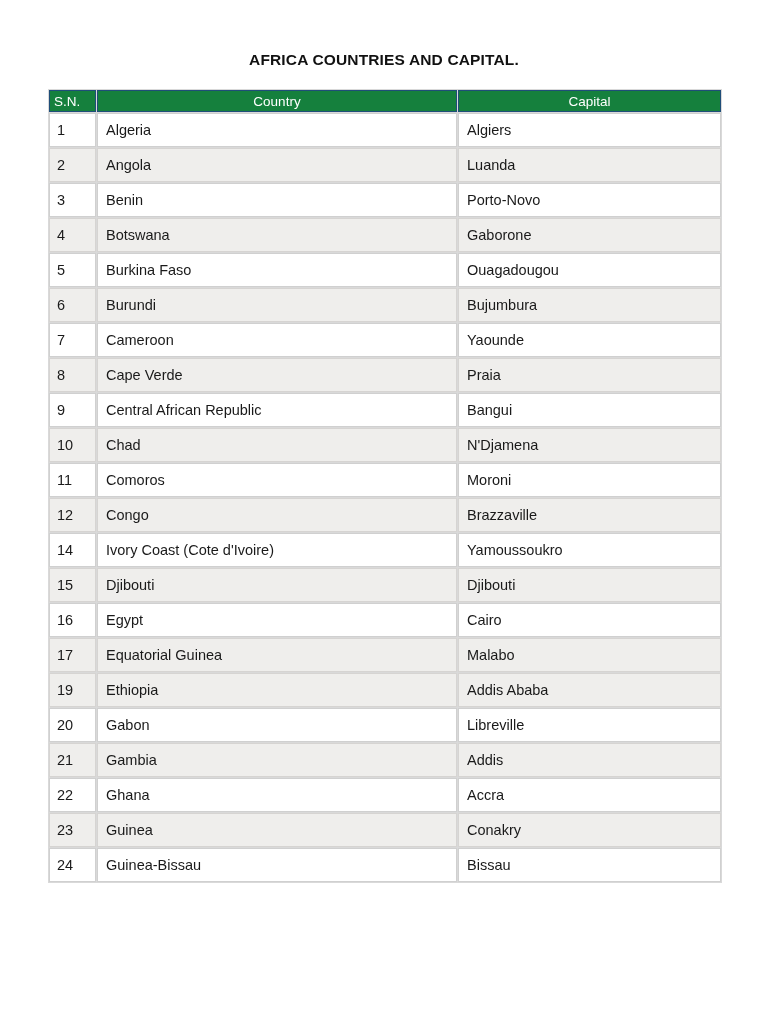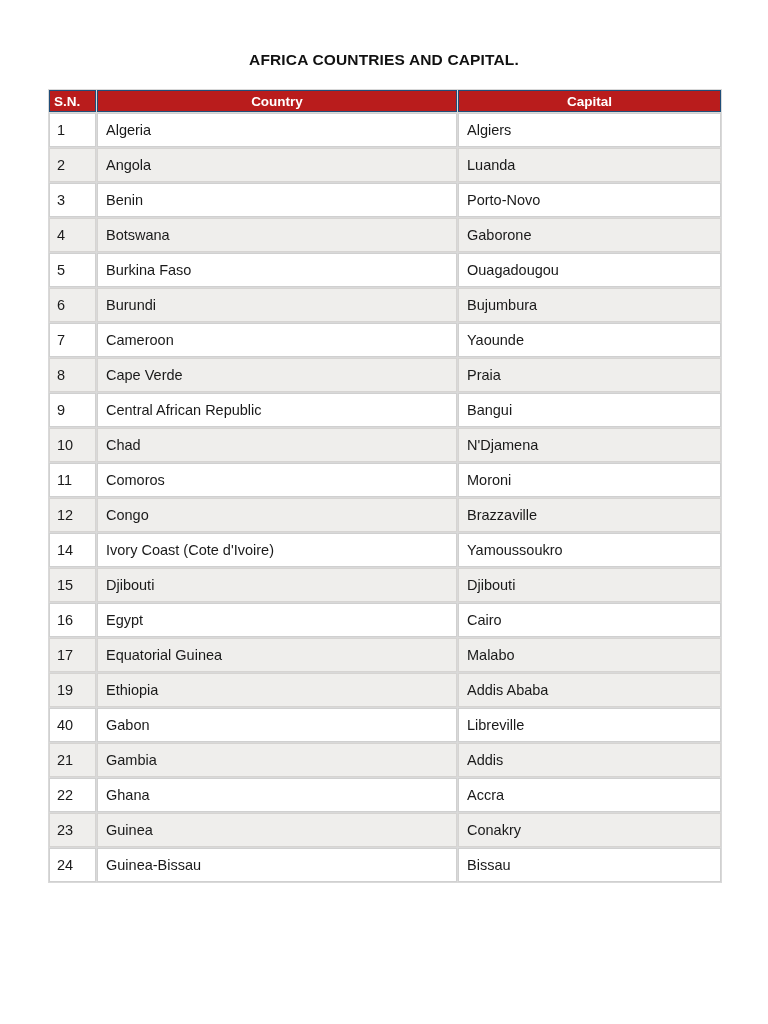--- a/index.html
+++ b/index.html
@@ -48,24 +48,24 @@
     border-spacing: 1px;
     background: #d9d9d9;
     table-layout: fixed;
   }
 
   table.data-table col.col-sn    { width: 47px; }
   table.data-table col.col-ctry  { width: 360px; }
   table.data-table col.col-cap   { width: 263px; }
 
   thead th {
-    background: #b91c1c;
+    background: #15803d;
     color: #ffffff;
     font-size: 13.5px;
-    font-weight: bold;
+    font-weight: normal;
     text-align: center;
     height: 22px;
     padding: 1px 4px;
     border: 1px solid #1f4e79;
     box-sizing: border-box;
     white-space: nowrap;
   }
 
   thead th.th-sn {
     text-align: left;
@@ -196,21 +196,21 @@
             <td class="cell-sn">17</td>
             <td class="cell-country">Equatorial Guinea</td>
             <td class="cell-capital">Malabo</td>
           </tr>
           <tr class="alt">
             <td class="cell-sn">19</td>
             <td class="cell-country">Ethiopia</td>
             <td class="cell-capital">Addis Ababa</td>
           </tr>
           <tr>
-            <td class="cell-sn">40</td>
+            <td class="cell-sn">20</td>
             <td class="cell-country">Gabon</td>
             <td class="cell-capital">Libreville</td>
           </tr>
           <tr class="alt">
             <td class="cell-sn">21</td>
             <td class="cell-country">Gambia</td>
             <td class="cell-capital">Addis</td>
           </tr>
           <tr>
             <td class="cell-sn">22</td>

